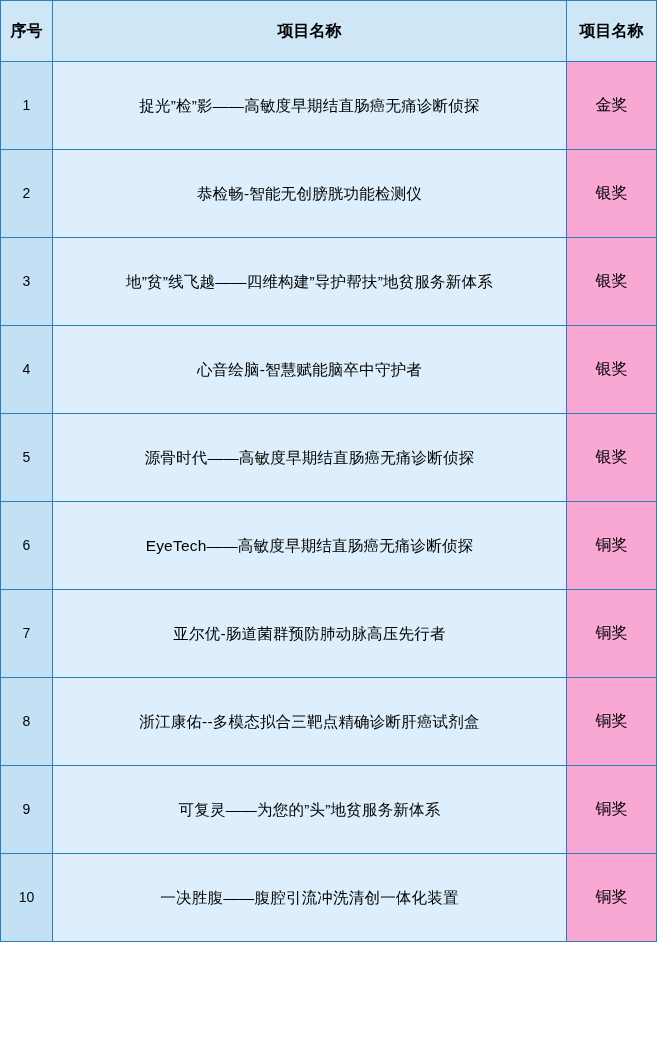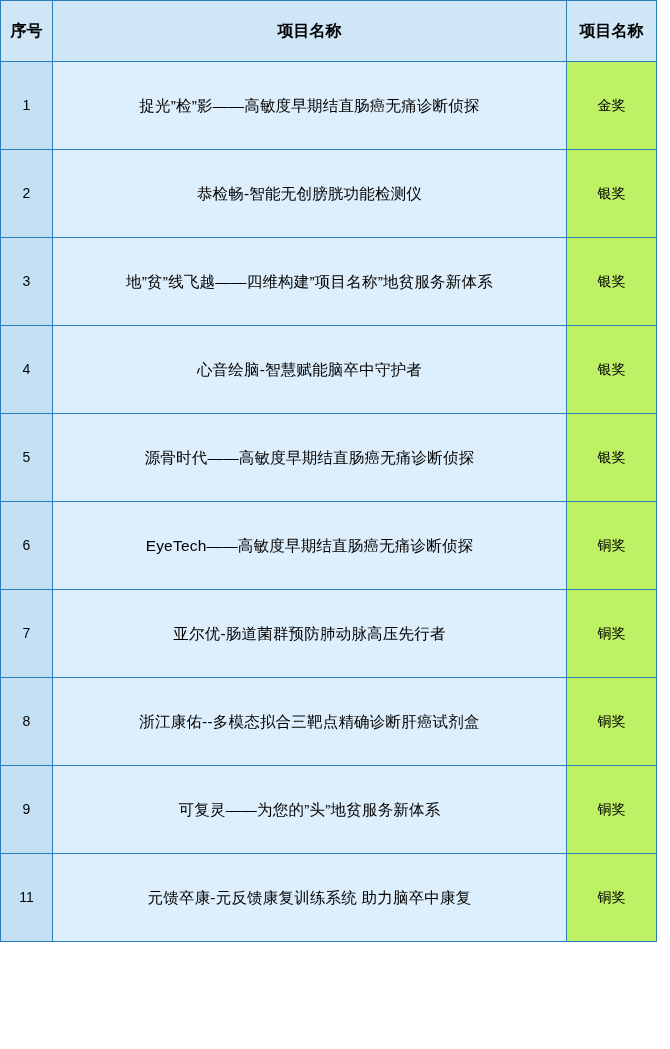--- a/index.html
+++ b/index.html
@@ -51,22 +51,22 @@
     background: #c3e0f5;
     font-size: 14px;
   }
   tbody td.name {
     background: #ddeffc;
     font-size: 15.5px;
     letter-spacing: 0.2px;
     text-align: center;
   }
   tbody td.award {
-    background: #bef264;
-    font-size: 14px;
+    background: #f9a8d4;
+    font-size: 16px;
   }
 </style>
 </head>
 <body>
 
 <div class="table-wrap">
   <table class="award-table">
     <colgroup>
       <col class="c-index">
       <col class="c-name">
@@ -85,21 +85,21 @@
           <td class="name">捉光”检”影——高敏度早期结直肠癌无痛诊断侦探</td>
           <td class="award">金奖</td>
         </tr>
         <tr>
           <td class="idx">2</td>
           <td class="name">恭检畅-智能无创膀胱功能检测仪</td>
           <td class="award">银奖</td>
         </tr>
         <tr>
           <td class="idx">3</td>
-          <td class="name">地”贫”线飞越——四维构建”项目名称”地贫服务新体系</td>
+          <td class="name">地”贫”线飞越——四维构建”导护帮扶”地贫服务新体系</td>
           <td class="award">银奖</td>
         </tr>
         <tr>
           <td class="idx">4</td>
           <td class="name">心音绘脑-智慧赋能脑卒中守护者</td>
           <td class="award">银奖</td>
         </tr>
         <tr>
           <td class="idx">5</td>
           <td class="name">源骨时代——高敏度早期结直肠癌无痛诊断侦探</td>
@@ -119,19 +119,19 @@
           <td class="idx">8</td>
           <td class="name">浙江康佑--多模态拟合三靶点精确诊断肝癌试剂盒</td>
           <td class="award">铜奖</td>
         </tr>
         <tr>
           <td class="idx">9</td>
           <td class="name">可复灵——为您的”头”地贫服务新体系</td>
           <td class="award">铜奖</td>
         </tr>
         <tr>
-          <td class="idx">11</td>
-          <td class="name">元馈卒康-元反馈康复训练系统  助力脑卒中康复</td>
+          <td class="idx">10</td>
+          <td class="name">一决胜腹——腹腔引流冲洗清创一体化装置</td>
           <td class="award">铜奖</td>
         </tr>
       </tbody>
   </table>
 </div>
 
 </body></html>

